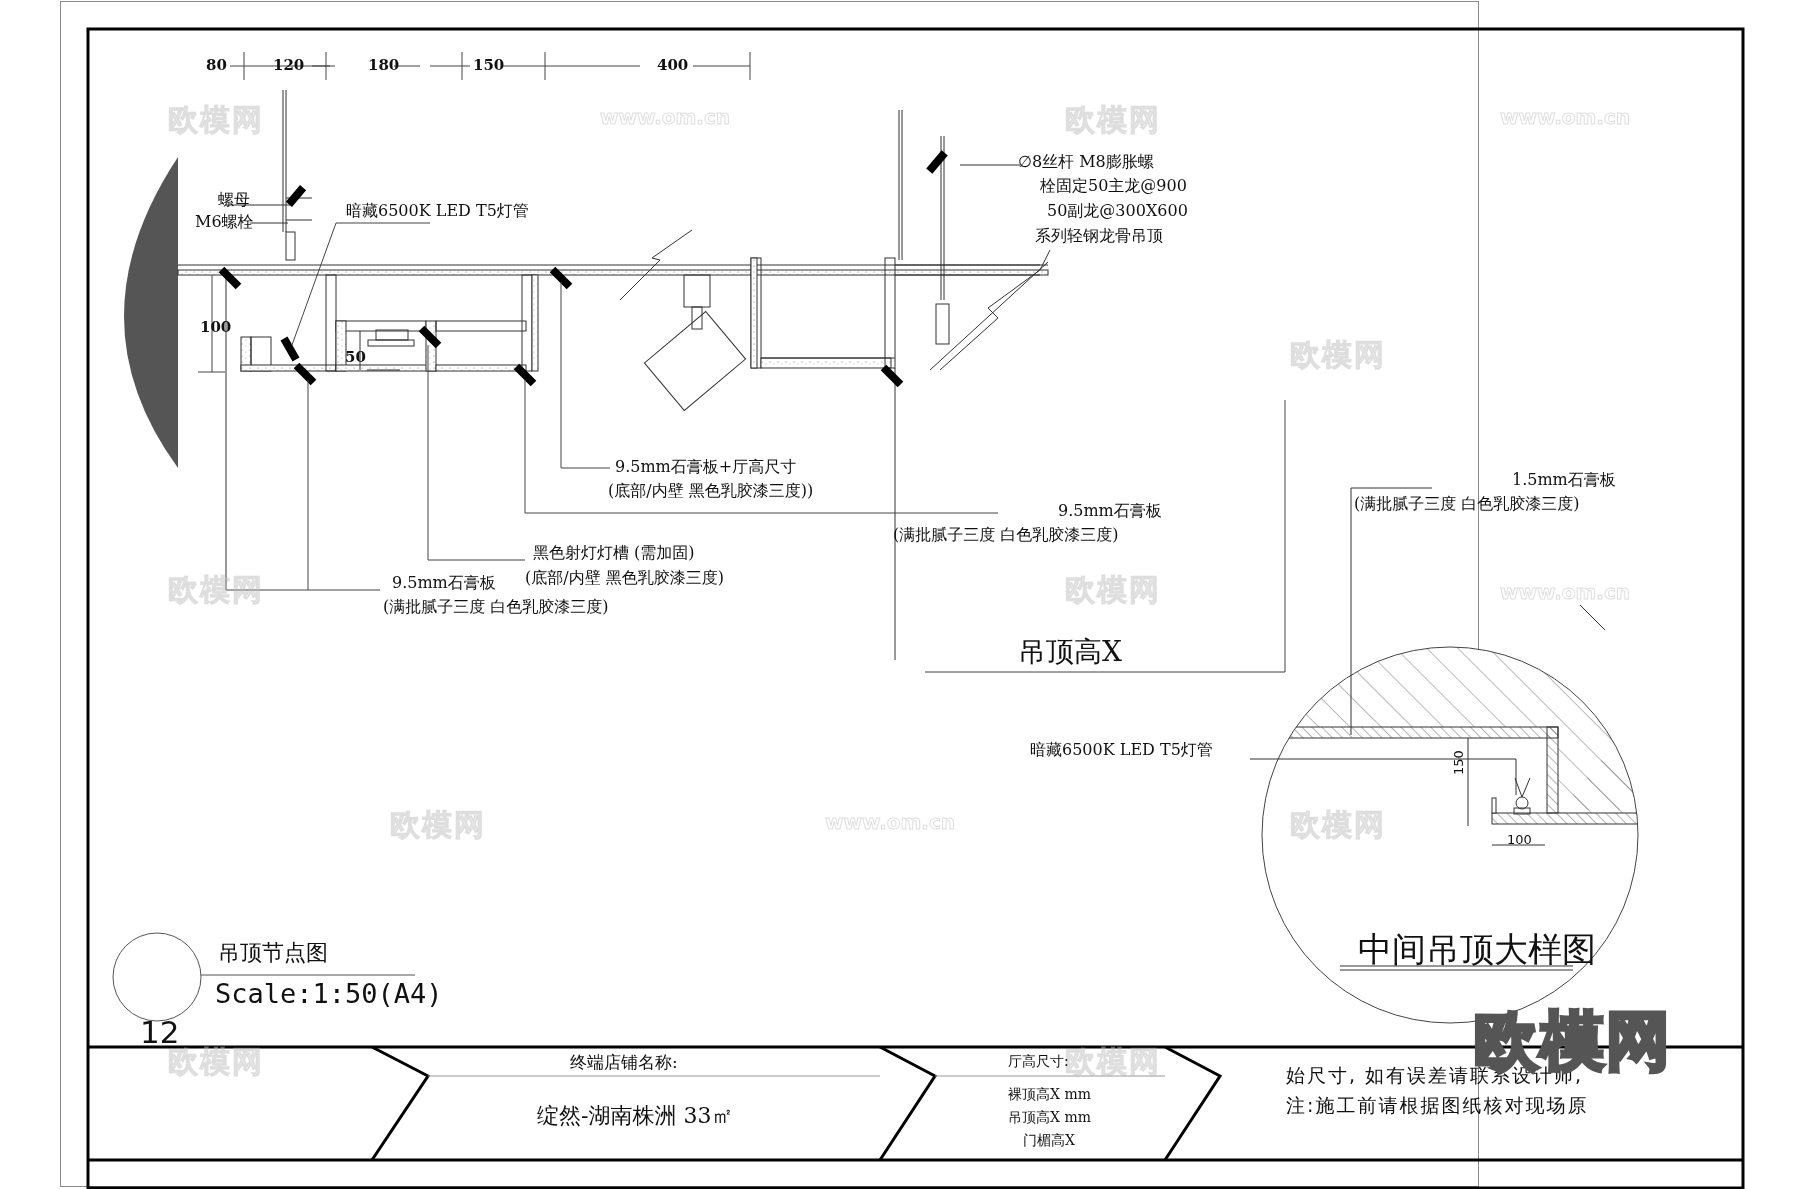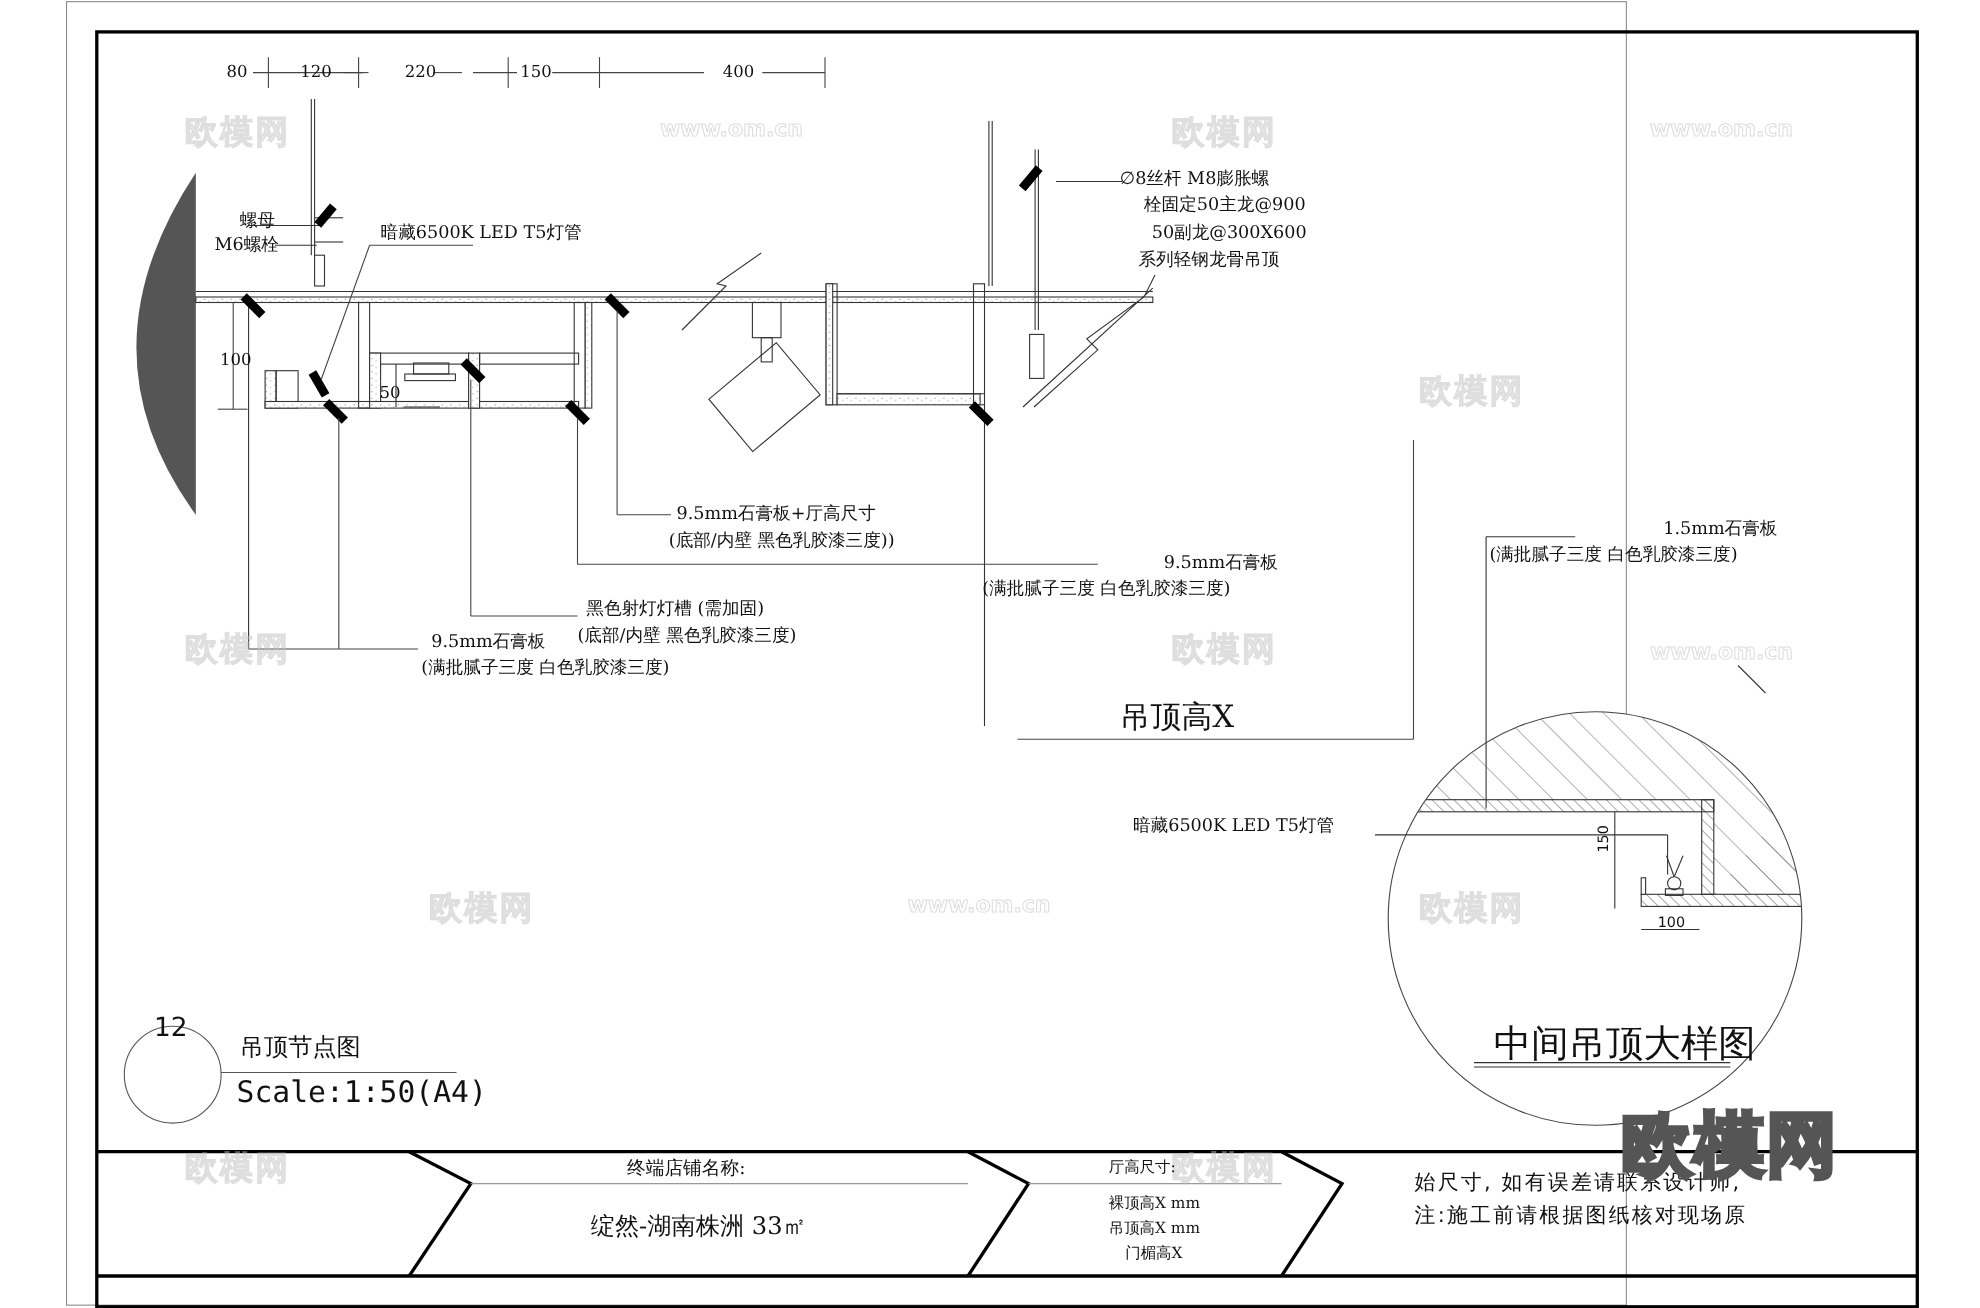--- a/index.html
+++ b/index.html
@@ -5,21 +5,21 @@
     html, body { margin: 0; padding: 0; background: #ffffff; }
     body { width: 1800px; height: 1189px; position: relative; overflow: hidden;
            font-family: "DejaVu Serif", "Liberation Serif", serif; color: #111; }
     .sheet-outer { position: absolute; left: 60px; top: 1px; width: 1419px; height: 1186px;
                    border: 1px solid #8a8a8a; box-sizing: border-box; }
     svg#drawing { position: absolute; left: 0; top: 0; }
     .txt { position: absolute; white-space: nowrap; line-height: 1; }
     .serif { font-family: "DejaVu Serif", "Liberation Serif", serif; }
     .sans  { font-family: "DejaVu Sans", "Liberation Sans", sans-serif; }
     .mono  { font-family: "DejaVu Sans Mono", "Liberation Mono", monospace; }
-    .dim   { font-size: 15px; }
+    .dim   { font-size: 15px; font-weight: bold; }
     .lbl   { font-size: 16px; }
     .note-line { display: block; }
     .wm { position: absolute; color: rgba(200,200,200,0.35); font-family: "DejaVu Sans", sans-serif;
           font-weight: bold; pointer-events: none; }
     .wm.big { font-size: 30px; letter-spacing: 2px; -webkit-text-stroke: 1px rgba(190,190,190,0.5); color: rgba(255,255,255,0); }
     .wm.url { font-size: 20px; -webkit-text-stroke: 1px rgba(190,190,190,0.5); color: rgba(255,255,255,0); }
     .brand-logo { position: absolute; left: 1474px; top: 998px; font-size: 64px; font-weight: bold;
                   font-family: "DejaVu Sans", sans-serif; color: #ffffff;
                   -webkit-text-stroke: 4px #555; letter-spacing: 2px; }
   </style>
@@ -215,21 +215,21 @@
 <div class="wm url" style="left:1500px;top:580px">www.om.cn</div>
 <div class="wm big" style="left:1290px;top:335px">欧模网</div>
 <div class="wm big" style="left:390px;top:805px">欧模网</div>
 <div class="wm url" style="left:825px;top:810px">www.om.cn</div>
 <div class="wm big" style="left:1290px;top:805px">欧模网</div>
 <div class="wm big" style="left:168px;top:1042px">欧模网</div>
 <div class="wm big" style="left:1065px;top:1042px">欧模网</div>
 
 <div class="txt serif dim" style="left:206px;top:58px">80</div>
 <div class="txt serif dim" style="left:273px;top:58px">120</div>
-<div class="txt serif dim" style="left:368px;top:58px">220</div>
+<div class="txt serif dim" style="left:368px;top:58px">180</div>
 <div class="txt serif dim" style="left:473px;top:58px">150</div>
 <div class="txt serif dim" style="left:657px;top:58px">400</div>
 
 <div class="txt serif lbl" style="left:218px;top:192px">螺母</div>
 <div class="txt serif lbl" style="left:195px;top:214px">M6螺栓</div>
 <div class="txt serif dim" style="left:200px;top:320px">100</div>
 <div class="txt serif dim" style="left:345px;top:350px">50</div>
 
 <div class="txt serif lbl" style="left:346px;top:203px">暗藏6500K  LED T5灯管</div>
 
@@ -252,21 +252,21 @@
 
 <div class="txt serif" style="left:1018px;top:638px;font-size:28px">吊顶高X</div>
 
 <div class="txt serif lbl" style="left:1512px;top:472px">1.5mm石膏板</div>
 <div class="txt serif lbl" style="left:1354px;top:496px">(满批腻子三度 白色乳胶漆三度)</div>
 <div class="txt serif lbl" style="left:1030px;top:742px">暗藏6500K  LED T5灯管</div>
 <div class="txt sans" style="left:1452px;top:775px;font-size:13px;transform:rotate(-90deg);transform-origin:left top">150</div>
 <div class="txt sans" style="left:1507px;top:833px;font-size:13px">100</div>
 <div class="txt serif" style="left:1358px;top:932px;font-size:34px">中间吊顶大样图</div>
 
-<div class="txt sans" style="left:140px;top:922px;font-size:24px">12</div>
+<div class="txt sans" style="left:140px;top:1017px;font-size:31px">12</div>
 <div class="txt sans" style="left:218px;top:942px;font-size:22px">吊顶节点图</div>
 <div class="txt mono" style="left:215px;top:980px;font-size:27px">Scale:1:50(A4)</div>
 
 <div class="txt serif" style="left:570px;top:1054px;font-size:17px">终端店铺名称:</div>
 <div class="txt serif" style="left:537px;top:1105px;font-size:22px">绽然-湖南株洲 33㎡</div>
 <div class="txt serif" style="left:1008px;top:1054px;font-size:14px">厅高尺寸:</div>
 <div class="txt serif" style="left:1008px;top:1087px;font-size:14px">裸顶高X  mm</div>
 <div class="txt serif" style="left:1008px;top:1110px;font-size:14px">吊顶高X  mm</div>
 <div class="txt serif" style="left:1023px;top:1133px;font-size:14px">门楣高X</div>
 

